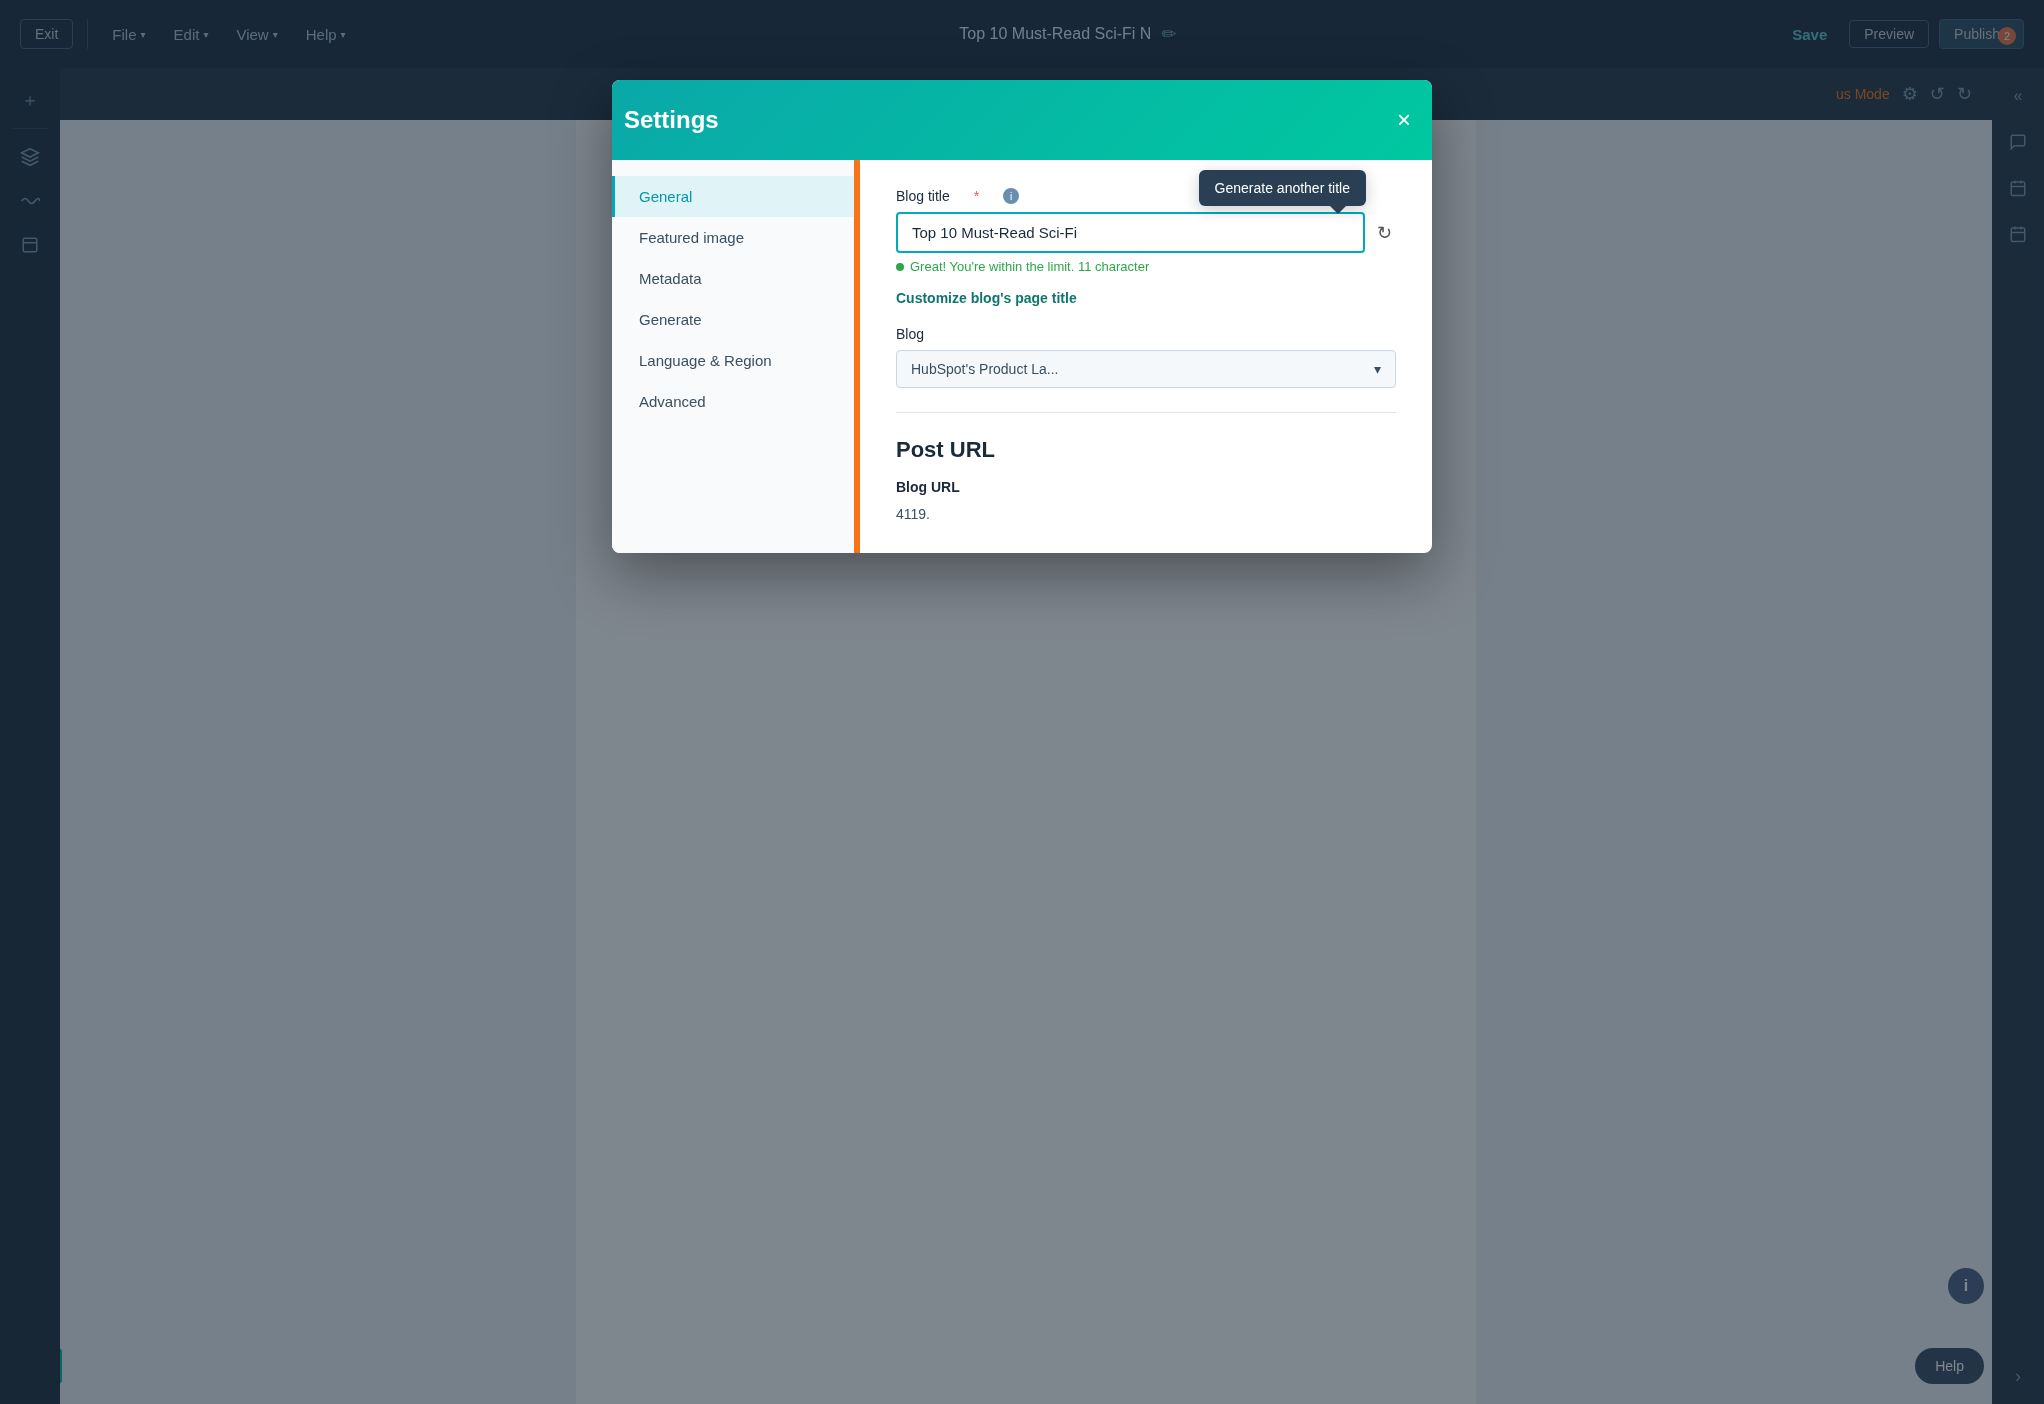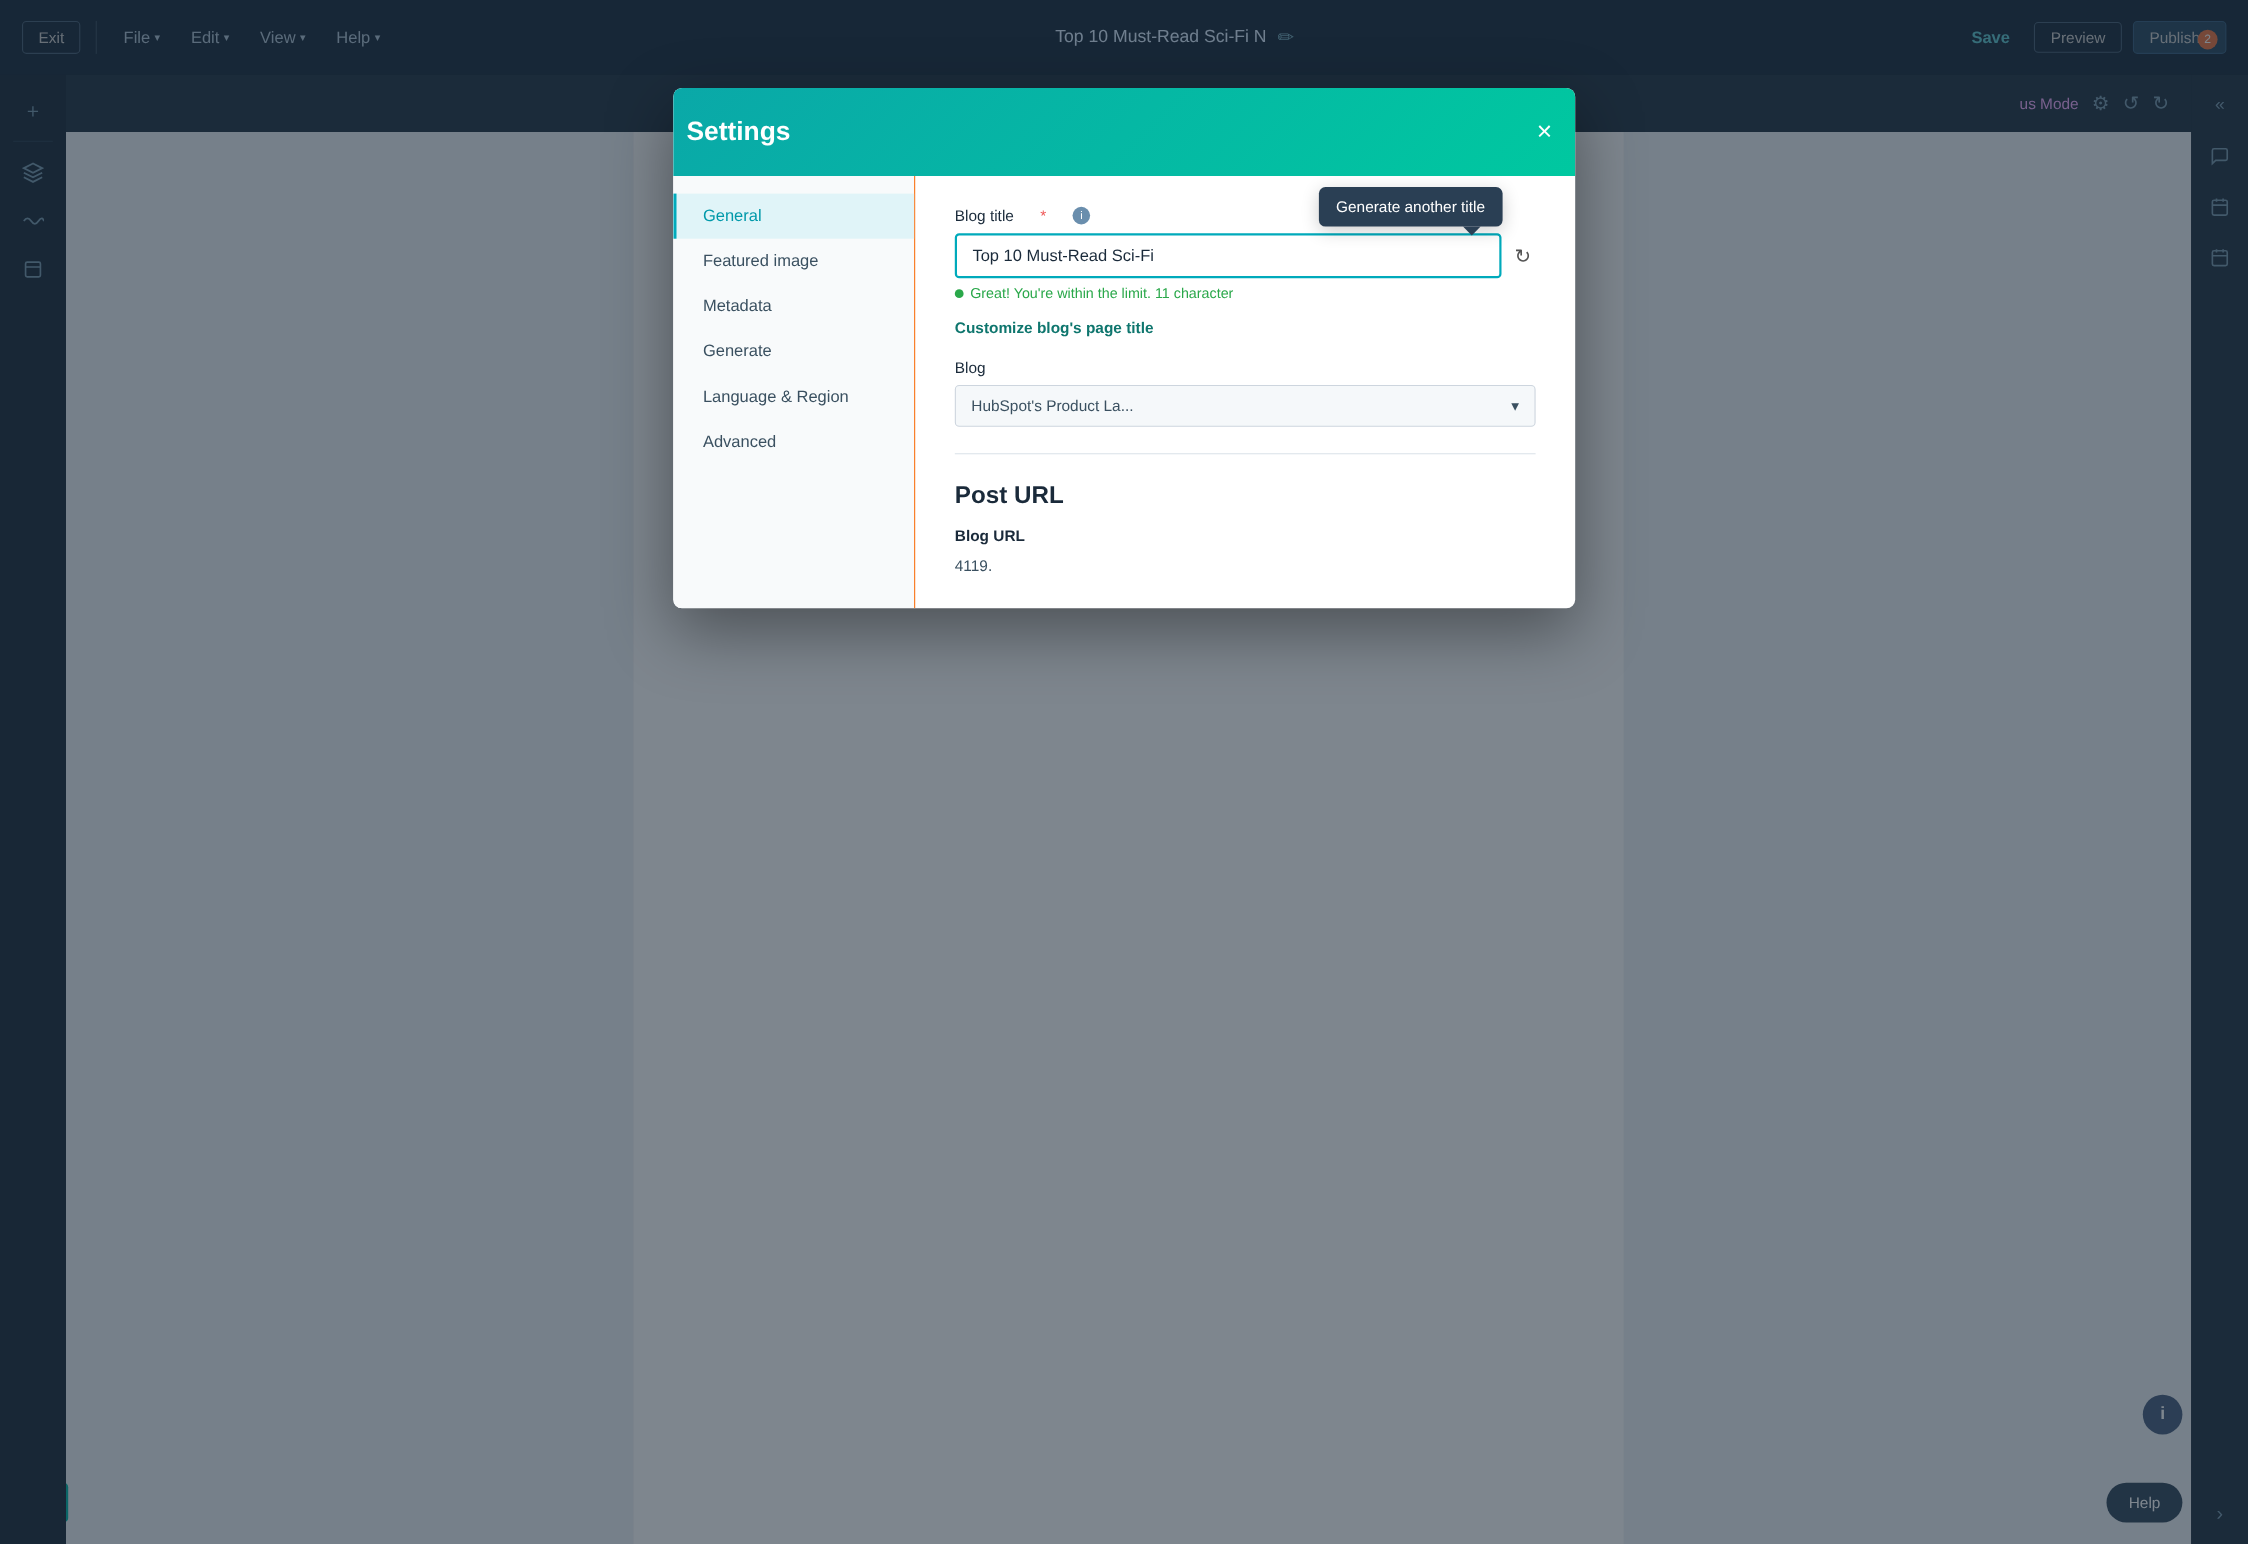--- a/index.html
+++ b/index.html
@@ -62,21 +62,21 @@
       background: #253545; display: flex; flex-direction: column; align-items: center;
       padding: 8px 0; gap: 6px; z-index: 5;
     }
 
     
     .subheader {
       position: absolute; top: 68px; left: 60px; right: 52px; height: 52px;
       background: #253545; display: flex; align-items: center; padding: 0 20px;
       justify-content: flex-end; gap: 12px; z-index: 4;
     }
-    .subheader-text { color: #f0abfc; font-size: 14px; }
+    .subheader-text { color: #f97316; font-size: 14px; }
     .subheader-icon { color: #7a9bb0; font-size: 18px; cursor: pointer; }
 
     
     .main-content {
       position: absolute; top: 120px; left: 60px; right: 52px; bottom: 0;
       background: #eef2f5; overflow: hidden;
     }
     .article-area {
       position: absolute; top: 0; left: 0; right: 0; bottom: 0;
       background: #fff; margin: 0 auto; max-width: 900px; padding: 40px 60px;
@@ -113,21 +113,21 @@
     }
     .settings-title { color: #fff; font-size: 24px; font-weight: 700; }
     .settings-close {
       color: #fff; font-size: 24px; cursor: pointer; background: none; border: none;
       width: 32px; height: 32px; display: flex; align-items: center; justify-content: center;
     }
     .settings-body { display: flex; flex: 1; overflow: hidden; }
 
     
     .settings-nav {
-      width: 220px; border-right: 1px solid #f97316; background: #f8fafb;
+      width: 248px; border-right: 6px solid #f97316; background: #f8fafb;
       padding: 16px 0; flex-shrink: 0;
     }
     .settings-nav-item {
       padding: 12px 24px; font-size: 15px; color: #3a5060; cursor: pointer;
       border-left: 3px solid transparent;
     }
     .settings-nav-item.active {
       background: #e0f4f8; color: #0099aa; border-left: 3px solid #00aabb; font-weight: 500;
     }
 

